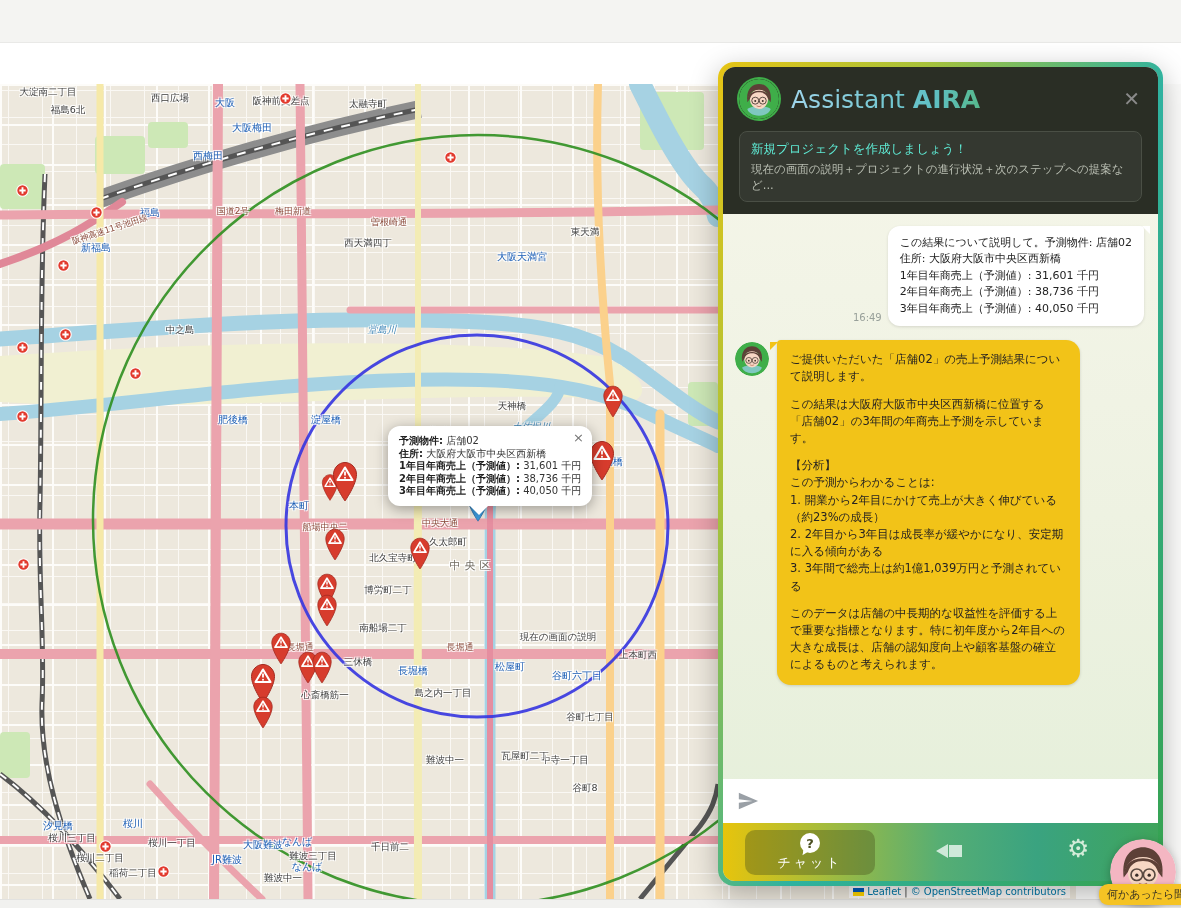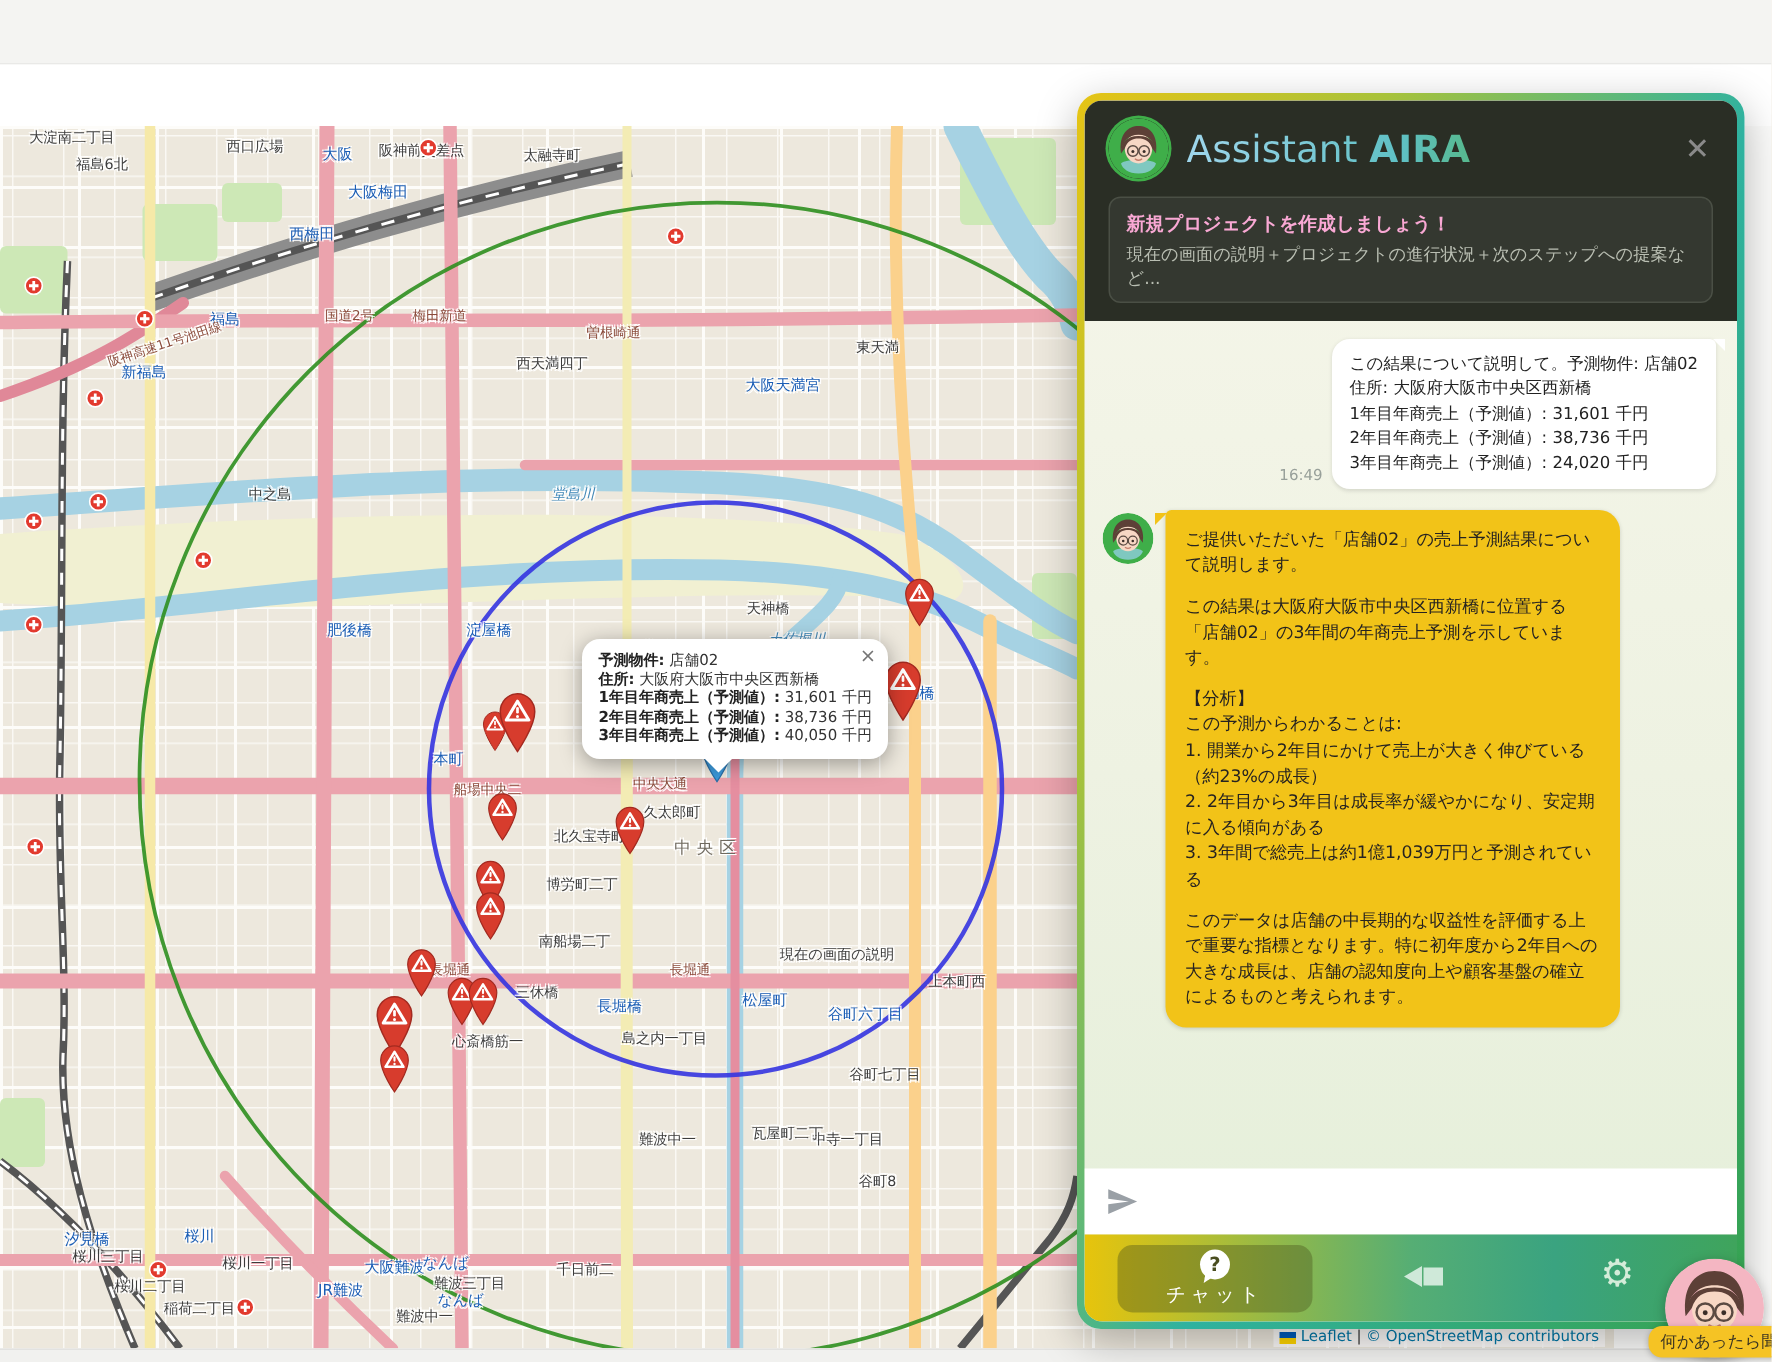--- a/index.html
+++ b/index.html
@@ -47,21 +47,21 @@
     background:linear-gradient(180deg,#f6f6ea 0%,#eef2e2 55%,#e4efd9 100%);}
   .chat-header{background:#2a2e25;padding:12px 16px 12px 16px;}
   .hrow{display:flex;align-items:center;gap:12px;}
   .hdr-avatar{width:40px;height:40px;border-radius:50%;overflow:hidden;flex:0 0 auto;box-shadow:0 0 0 2px #3fae49;}
   .hdr-title{font-size:25px;font-weight:400;margin:0;flex:1;
     background:linear-gradient(90deg,#9fd6ec 0%,#5fc0c4 45%,#4db052 75%,#2f9e44 100%);
     -webkit-background-clip:text;background-clip:text;color:transparent;}
   .hdr-title b{font-weight:700;}
   .hdr-close{color:#8a8a8a;font-size:20px;cursor:pointer;line-height:1;padding:2px;}
   .banner{margin-top:12px;background:#343830;border:1px solid #4a4f45;border-radius:8px;padding:8px 11px;}
-  .banner-title{color:#f9a8d4;font-size:12.5px;font-weight:700;line-height:1.4;}
+  .banner-title{color:#5eead4;font-size:12.5px;font-weight:400;line-height:1.4;}
   .banner-sub{color:#b9beb2;font-size:11.5px;margin-top:3px;line-height:1.4;}
 
   .messages{flex:1;padding:12px 14px 6px 12px;overflow:hidden;}
   .msg-user{display:flex;justify-content:flex-end;align-items:flex-end;gap:6px;}
   .msg-user .time{font-size:10px;color:#98a09a;margin-bottom:3px;}
   .bubble-user{position:relative;background:#fff;border-radius:12px;border-top-right-radius:4px;
     padding:9px 12px;max-width:238px;font-size:11px;line-height:16.5px;color:#222;
     box-shadow:0 1px 3px rgba(0,0,0,.12);white-space:pre-line;}
   .bubble-user:after{content:"";position:absolute;right:-6px;top:0;border:8px solid transparent;border-top-color:#fff;border-right:0;}
   .msg-ai{display:flex;align-items:flex-start;gap:8px;margin-top:14px;}
@@ -181,21 +181,21 @@
       <span class="mlabel station" style="left: 225px; top: 19px;">大阪</span>
       <span class="mlabel place" style="left: 281px; top: 17px;">阪神前交差点</span>
       <span class="mlabel station" style="left: 252px; top: 44px;">大阪梅田</span>
       <span class="mlabel station" style="left: 208px; top: 72px;">西梅田</span>
       <span class="mlabel place" style="left: 368px; top: 20px;">太融寺町</span>
       <span class="mlabel station" style="left: 150px; top: 129px;">福島</span>
       <span class="mlabel station" style="left: 96px; top: 164px;">新福島</span>
       <span class="mlabel hw" style="left: 110px; top: 146px;">阪神高速11号池田線</span>
       <span class="mlabel road" style="left: 233px; top: 127px;">国道2号</span>
       <span class="mlabel road" style="left: 293px; top: 127px;">梅田新道</span>
-      <span class="mlabel road" style="left: 389px; top: 138px; margin-left: 20px;">曽根崎通</span>
+      <span class="mlabel road" style="left: 389px; top: 138px;">曽根崎通</span>
       <span class="mlabel place" style="left: 368px; top: 159px;">西天満四丁</span>
       <span class="mlabel station" style="left: 522px; top: 173px;">大阪天満宮</span>
       <span class="mlabel place" style="left: 585px; top: 148px;">東天満</span>
       <span class="mlabel place" style="left: 180px; top: 246px;">中之島</span>
       <span class="mlabel water" style="left: 382px; top: 246px;">堂島川</span>
       <span class="mlabel water" style="left: 531px; top: 343px;">土佐堀川</span>
       <span class="mlabel station" style="left: 233px; top: 336px;">肥後橋</span>
       <span class="mlabel station" style="left: 326px; top: 336px;">淀屋橋</span>
       <span class="mlabel station" style="left: 438px; top: 348px;">北浜</span>
       <span class="mlabel place" style="left: 512px; top: 322px;">天神橋</span>
@@ -419,21 +419,21 @@
       </div>
     </div>
 
     <div class="messages">
       <div class="msg-user">
         <span class="time">16:49</span>
         <div class="bubble-user">この結果について説明して。予測物件: 店舗02
 住所: 大阪府大阪市中央区西新橋
 1年目年商売上（予測値）: 31,601 千円
 2年目年商売上（予測値）: 38,736 千円
-3年目年商売上（予測値）: 24,020 千円</div>
+3年目年商売上（予測値）: 40,050 千円</div>
       </div>
       <div class="msg-ai">
         <div class="ai-avatar" id="msg-avatar"><svg width="100%" height="100%" viewBox="0 0 48 48">
               <circle cx="24" cy="24" r="24" fill="#3fae49"></circle>
               <path d="M24 44 C16 44 11 40 10 36 C14 32 34 32 38 36 C37 40 32 44 24 44Z" fill="#7fc8c0"></path>
               <ellipse cx="24" cy="24" rx="11" ry="12" fill="#f7d7c4"></ellipse>
               <path d="M10 28 C8 12 16 6 24 6 C32 6 40 12 38 28 C37 18 32 13 24 13 C16 13 11 18 10 28Z" fill="#5d4037"></path>
               <path d="M10 28 C10 20 14 14 24 14 C34 14 38 20 38 28 L35 24 C33 18 29 16 24 16 C19 16 15 18 13 24Z" fill="#5d4037"></path>
               <circle cx="19.5" cy="26" r="4.2" fill="none" stroke="#5a4a42" stroke-width="1.2"></circle>
               <circle cx="28.5" cy="26" r="4.2" fill="none" stroke="#5a4a42" stroke-width="1.2"></circle>

